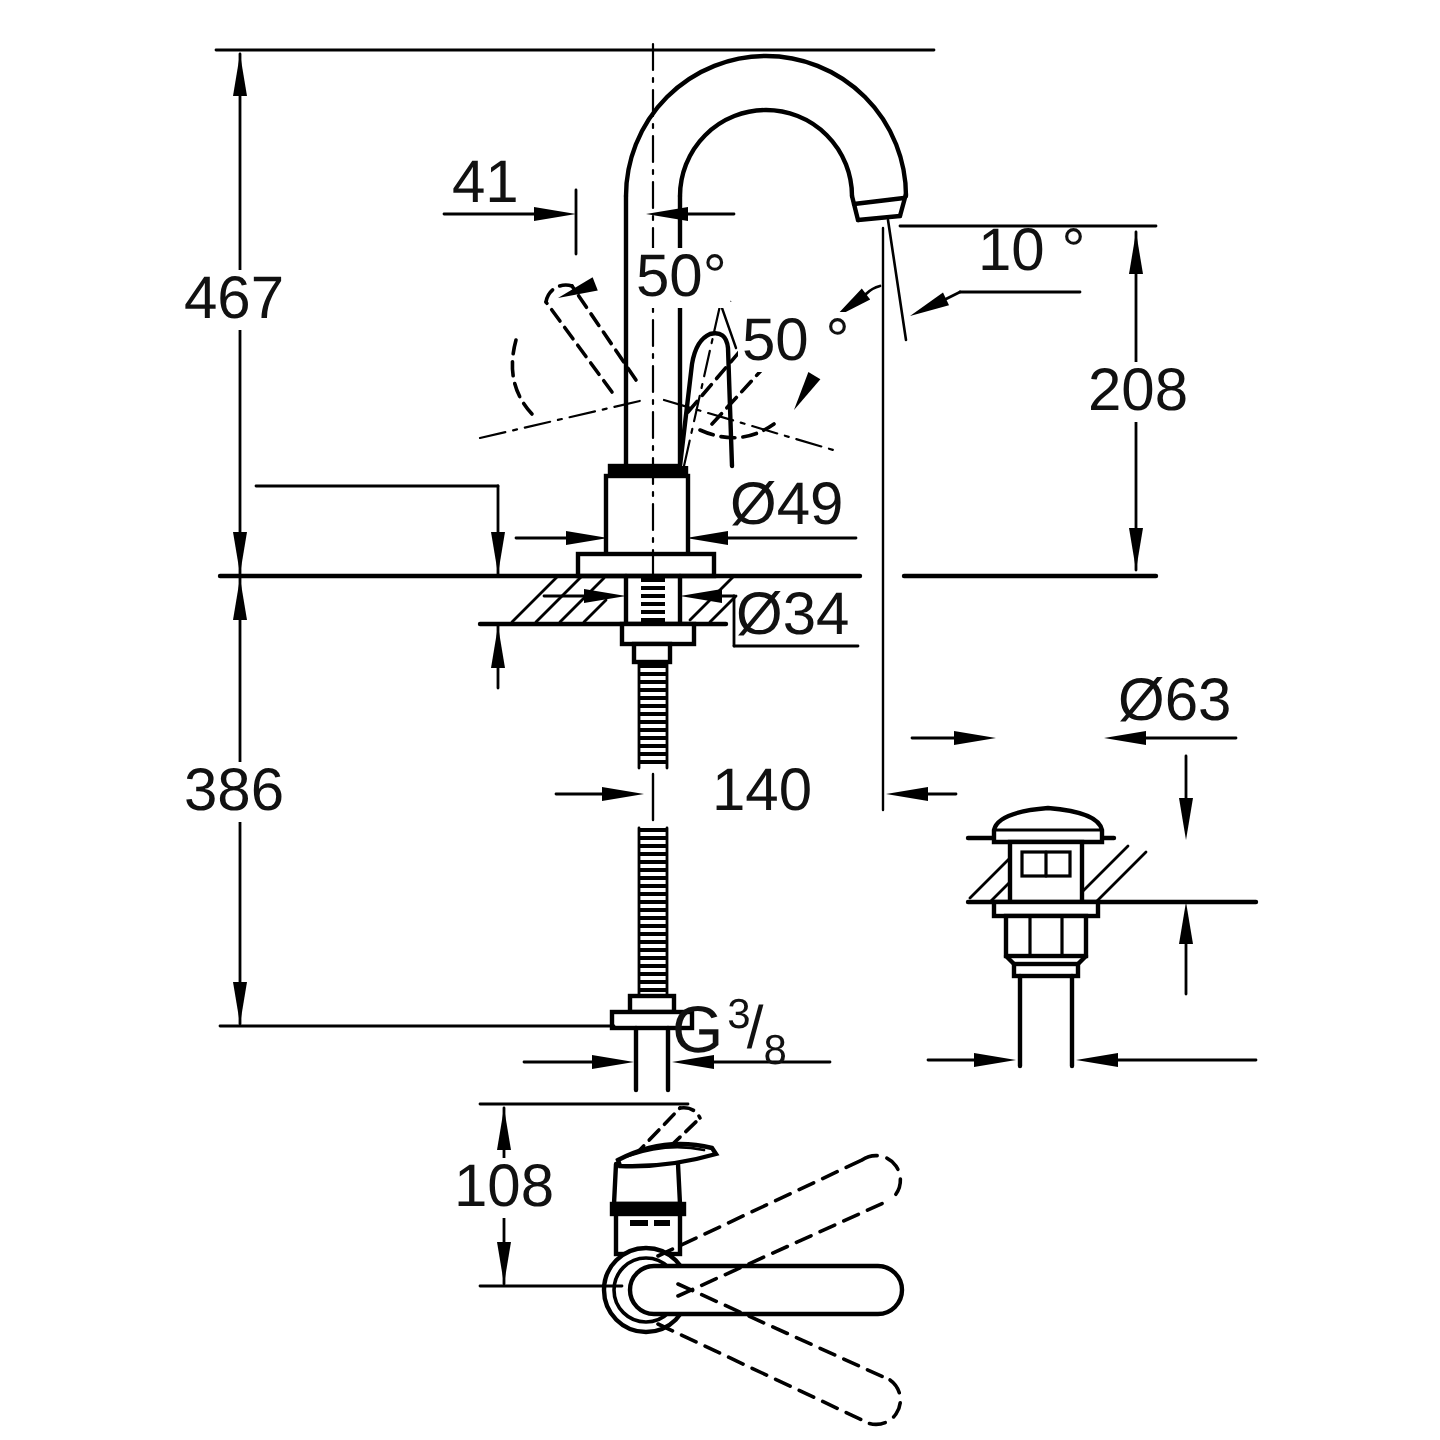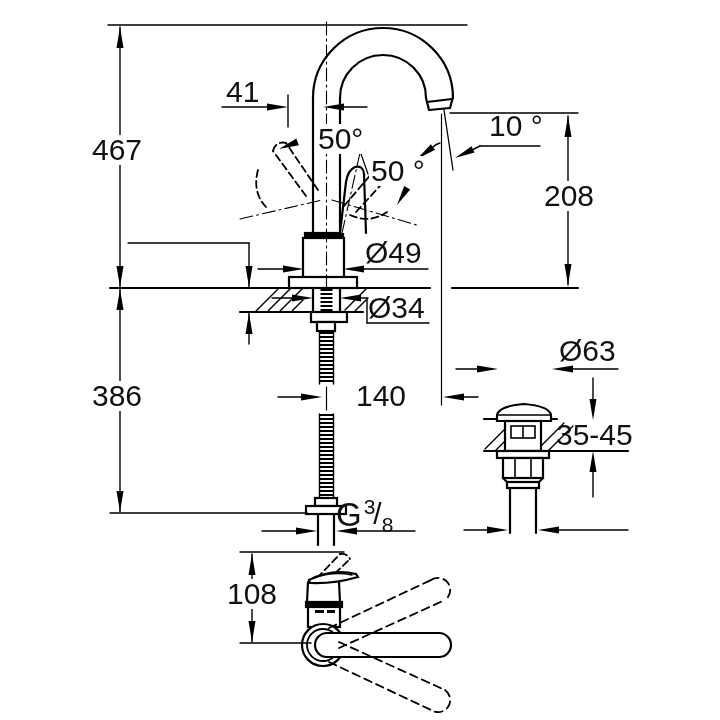--- a/index.html
+++ b/index.html
@@ -252,21 +252,20 @@
 <div class="dim-label" style="left:226px;top:77px">41</div>
 <div class="dim-label bg" style="left:316px;top:124px">50°</div>
 <div class="dim-label bg" style="left:369px;top:156px">50 °</div>
 <div class="dim-label" style="left:489px;top:111px">10 °</div>
 <div class="dim-label" style="left:365px;top:238px">Ø49</div>
 <div class="dim-label" style="left:368px;top:293px">Ø34</div>
 <div class="dim-label bg" style="left:542px;top:181px">208</div>
 <div class="dim-label bg" style="left:90px;top:381px">386</div>
 <div class="dim-label" style="left:356px;top:381px">140</div>
 <div class="dim-label" style="left:559px;top:336px">Ø63</div>
-<div class="dim-label" style="left:556px;top:420px">35-45</div>
 <div class="dim-label bg" style="left:225px;top:579px">108</div>
 
 <div class="thread-label" style="left:336px;top:498px">
   <span class="base">G</span><span class="sup">3</span><span class="slash">/</span><span class="sub">8</span>
 </div>
 
 
 </div>
 
 </body></html>

